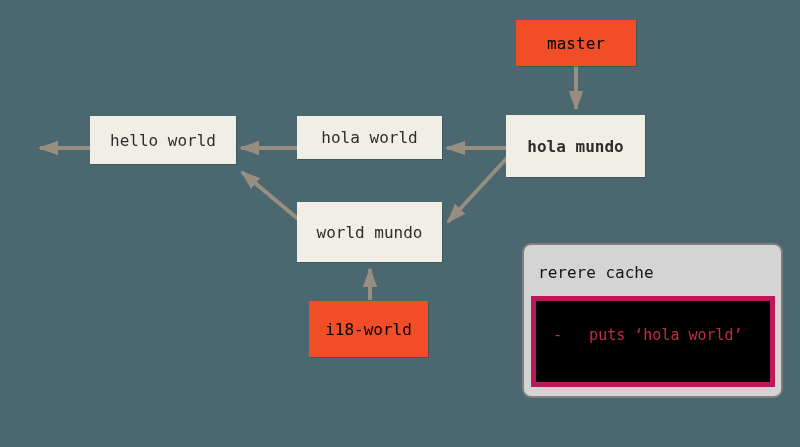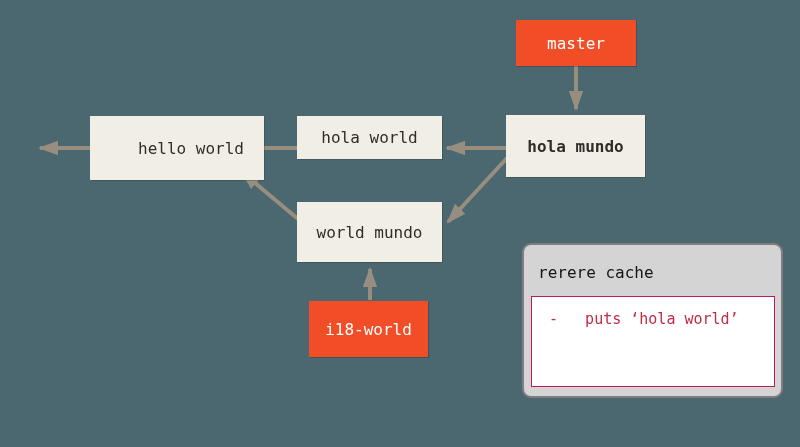--- a/index.html
+++ b/index.html
@@ -9,45 +9,45 @@
     font-family:"DejaVu Sans Mono","Liberation Mono",monospace;
   }
   #arrow-layer { position:absolute; left:0; top:0; }
   .commit-box {
     position:absolute; background:#F1EFE5; color:#2E2D28;
     display:flex; align-items:center; justify-content:center;
     font-size:16px; letter-spacing:0;
     box-shadow:1px 1px 0 rgba(40,40,30,0.25);
   }
   .branch-tag {
-    position:absolute; background:#F14E28; color:#ffffff;
+    position:absolute; background:#F14E28; color:#000000;
     display:flex; align-items:center; justify-content:center;
     font-size:16px;
     box-shadow:1px 1px 0 rgba(40,20,10,0.25);
   }
-  #box-hello-world { left:90px;  top:116px; width:146px; height:64px;padding-left:28px; }
+  #box-hello-world { left:90px;  top:116px; width:146px; height:48px; }
   #box-hola-world  { left:297px; top:116px; width:145px; height:43px; }
   #box-hola-mundo  { left:506px; top:115px; width:139px; height:62px;font-weight:bold; }
   #box-hello-mundo { left:297px; top:202px; width:145px; height:60px; }
   #tag-master      { left:516px; top:20px;  width:120px; height:46px; }
   #tag-i18-world   { left:309px; top:301px; width:119px; height:56px; }
 
   #rerere-panel {
     position:absolute; left:522px; top:243px; width:261px; height:155px;
     background:#D4D4D4; border:2px solid #7E7E7E; border-radius:9px;
     box-sizing:border-box;
   }
   #rerere-title {
     position:absolute; left:14px; top:18px;
     font-size:16px; color:#141414; white-space:pre;
   }
   #rerere-inner {
     position:absolute; left:7px; top:51px; width:244px; height:91px;
-    background:#ffffff; border:1px solid #be185d; box-sizing:border-box;
-    padding:12px 0 0 17px;
+    background:#000000; border:5px solid #be185d; box-sizing:border-box;
+    padding:24px 0 0 17px;
   }
   .diff-line { font-size:15px; line-height:21px; white-space:pre; }
   .diff-removed-ours   { color:#C02B45; }
   .diff-removed-theirs { color:#F2694D; }
   .diff-added          { color:#44771C; }
 </style>
 </head>
 <body>
 
 <div id="stage">

